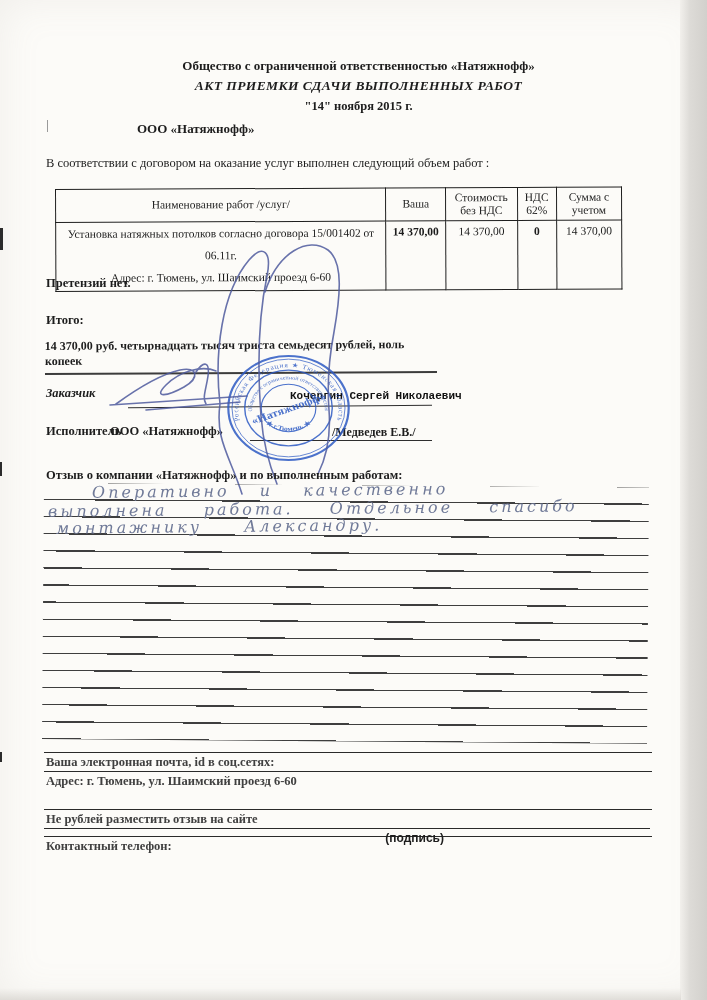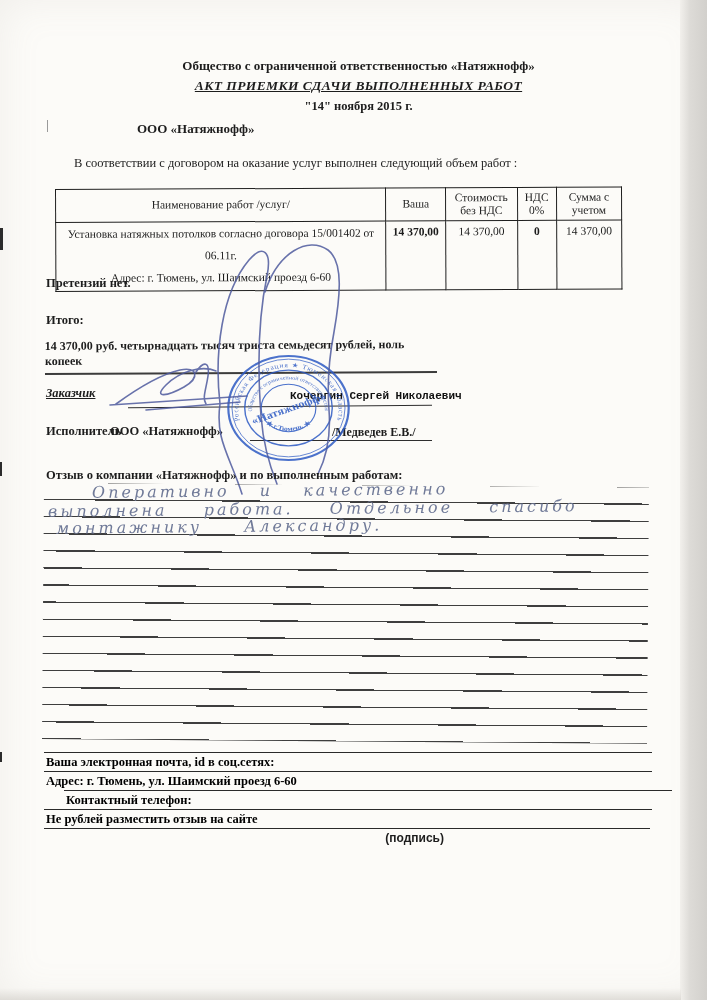--- a/index.html
+++ b/index.html
@@ -6,27 +6,27 @@
   body{background:#c9c7c4;font-family:"Liberation Serif",serif;}
   .page{position:relative;width:707px;height:1000px;background:#fcfbf8;overflow:hidden;
         box-shadow:inset 0 0 40px rgba(160,150,140,.12);}
   .scan-edge-right{position:absolute;top:0;right:0;width:27px;height:100%;
         background:linear-gradient(to right,#f2f0ec 0,#dddbd7 10px,#d2d0cc 27px);}
   .scan-edge-bottom{position:absolute;left:0;bottom:0;width:681px;height:12px;
         background:linear-gradient(to bottom,rgba(210,206,200,0),rgba(205,202,196,.55));}
   .speck{position:absolute;background:#2b2b2b;}
   .txt{position:absolute;color:#1d1d1d;}
   .b{font-weight:bold;}
-  .i{font-style:italic;text-decoration:underline;}
+  .i{font-style:italic;}
   .center-line{left:18px;width:681px;text-align:center;}
   .org-line{top:58px;font-size:13px;}
   .act-title{top:78px;font-size:13.5px;letter-spacing:.4px;}
   .date-line{top:99px;font-size:12.5px;}
   .company-name{left:137px;top:121px;font-size:13px;}
-  .intro{left:46px;top:156px;font-size:12.5px;margin-left:28px;}
+  .intro{left:46px;top:156px;font-size:12.5px;}
   
   table.work{position:absolute;left:55px;top:189px;width:567px;border-collapse:collapse;
         transform:rotate(-.25deg);transform-origin:left top;}
   table.work th,table.work td{border:1.6px solid #1f1f1f;font-size:11.5px;color:#1c1c1c;
         padding:1px 3px;vertical-align:middle;}
   table.work th{font-weight:normal;text-align:center;height:30px;line-height:1.15;}
   table.work td{height:52px;}
   td.name-cell div{text-align:center;line-height:1.9;}
   .num-r{text-align:center;vertical-align:top !important;padding-top:4px !important;}
   .num-c{text-align:center;vertical-align:top !important;padding-top:4px !important;}
@@ -49,22 +49,22 @@
         transform:rotate(.45deg);transform-origin:left top;
         background:repeating-linear-gradient(to bottom,
           transparent 0px,transparent 15.8px,#3e3e3e 15.8px,#3e3e3e 17.1px);}
   .hand{position:absolute;font-family:"DejaVu Serif",serif;font-style:italic;color:#707a98;
         font-size:16px;letter-spacing:3px;word-spacing:22px;transform:rotate(-.6deg);white-space:nowrap;}
   .hand1{left:92px;top:481px;}
   .hand2{left:48px;top:499px;word-spacing:28px;}
   .hand3{left:56px;top:517px;word-spacing:34px;}
   
   .footer-row{position:absolute;left:44px;width:606px;border-top:1.7px solid #2a2a2a;
-        font-size:12.5px;font-weight:bold;color:#000000;padding:2px 0 0 2px;height:17px;}
-  .fr1{top:752px;} .fr2{top:771px;} .fr3{top:790px;margin-left:20px;} .fr4{top:809px;}
+        font-size:12.5px;font-weight:bold;color:#404040;padding:2px 0 0 2px;height:17px;}
+  .fr1{top:752px;} .fr2{top:771px;} .fr3{top:836px;} .fr4{top:809px;}
   .footer-endline{position:absolute;left:44px;top:828px;width:606px;border-top:1.7px solid #2a2a2a;}
   .sign-caption{left:284px;top:831px;width:160px;text-align:right;font-size:12px;
         font-family:"Liberation Sans",sans-serif;font-weight:bold;}
   
   svg.stamp{position:absolute;left:211px;top:341px;opacity:.85;}
   svg.ink{position:absolute;left:0;top:0;pointer-events:none;}
 </style>
 </head>
 <body>
 
@@ -81,21 +81,21 @@
   <div class="txt b center-line date-line">"14" ноября 2015 г.</div>
   <div class="txt b company-name">ООО «Натяжнофф»</div>
   <div class="txt intro">В соответствии с договором на оказание  услуг выполнен следующий объем  работ :</div>
 
   <table class="work">
     <tbody>
         <tr>
       <th style="width:352px;">Наименование работ /услуг/</th>
       <th style="width:55px;">Ваша</th>
       <th style="width:66px;">Стоимость без НДС</th>
-      <th style="width:33px;">НДС 0%</th>
+      <th style="width:33px;">НДС 62%</th>
       <th style="width:61px;">Сумма с учетом</th>
     </tr>
     <tr>
       <td class="name-cell">
         <div>Установка натяжных потолков согласно договора 15/001402 от 06.11г.</div>
         <div>Адрес: г. Тюмень, ул. Шаимский проезд 6-60</div>
       </td>
       <td class="num-r b">14 370,00</td>
       <td class="num-r">14 370,00</td>
       <td class="num-c b">0</td>

